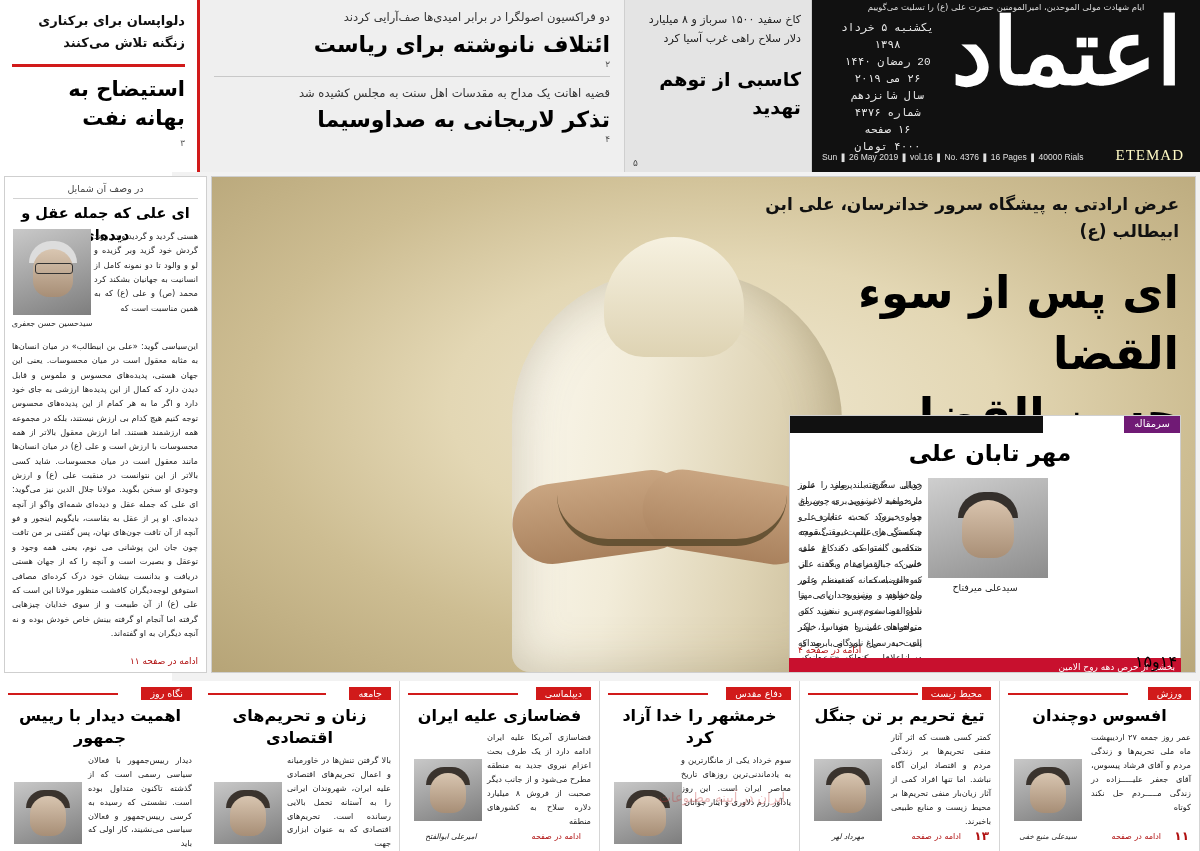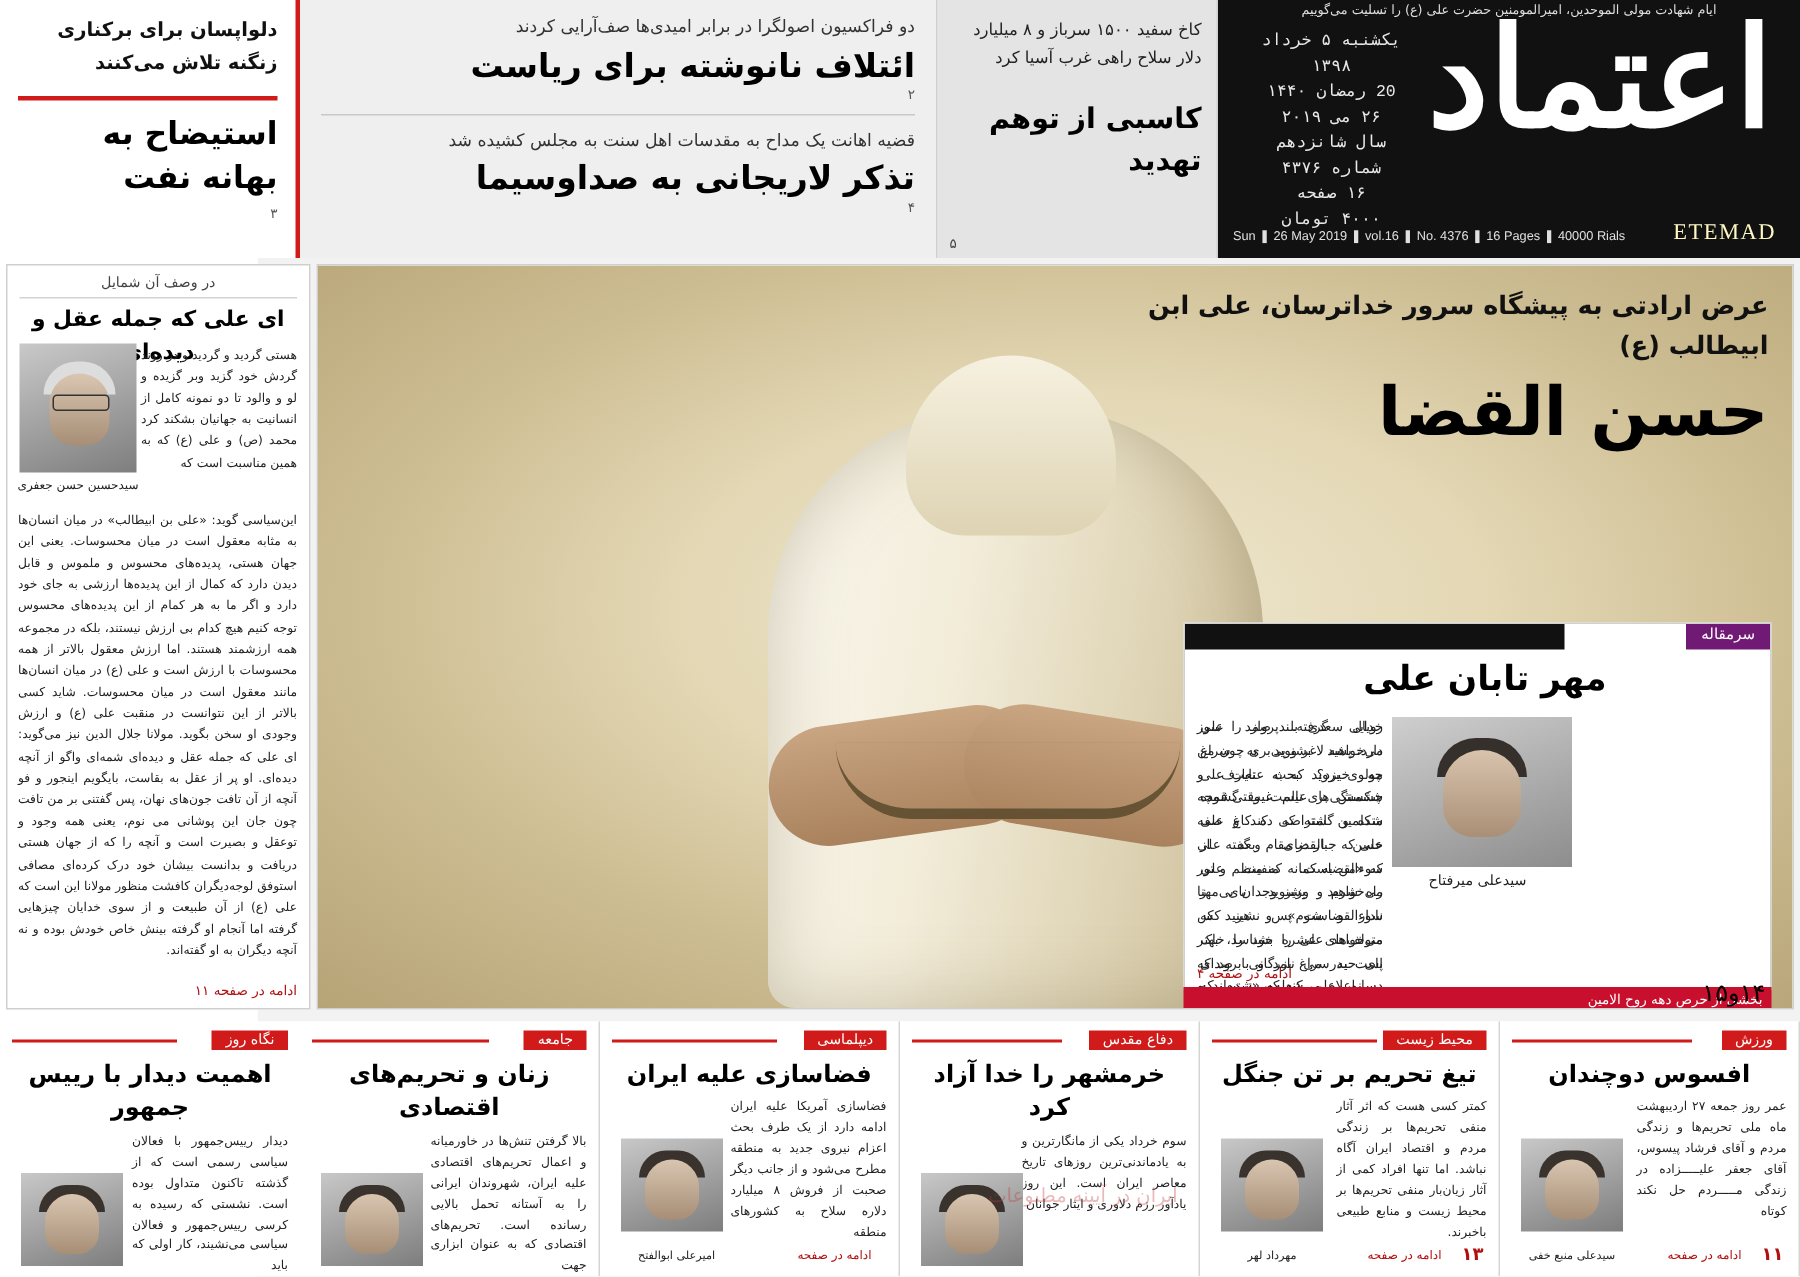--- a/index.html
+++ b/index.html
@@ -205,21 +205,21 @@
   .bcell .cols{position:relative;height:112px;}
   .bcell p{
     margin:0;font-size:8.2px;line-height:1.7;color:#222;text-align:justify;direction:rtl;
   }
   .bcell .pc{position:absolute;top:0;}
   .bcell .thumb{
     position:absolute;bottom:16px;width:68px;height:62px;background:linear-gradient(160deg,#c8c8c8,#7d7d7d);
   }
   .bcell .thumb .face{position:absolute;left:16px;top:14px;width:36px;height:40px;border-radius:18px 18px 14px 14px;background:linear-gradient(180deg,#d8c5b0,#a78e76);}
   .bcell .thumb .hair{position:absolute;left:12px;top:8px;width:44px;height:18px;border-radius:22px 22px 0 0;background:#3a332d;}
-  .bcell .cap{position:absolute;bottom:2px;font-size:7.5px;color:#222;direction:rtl;text-align:center;}
+  .bcell .cap{position:absolute;bottom:2px;font-size:7.5px;color:#222;direction:rtl;text-align:center;font-style:italic;}
   .bcell .more{position:absolute;bottom:2px;font-size:8px;color:#b01010;direction:rtl;}
   .bcell .pgnum{position:absolute;bottom:0px;font-size:12px;color:#b01010;font-weight:bold;}
 
   .b1{right:0;width:200px;}
   .b2{right:200px;width:200px;}
   .b3{right:400px;width:200px;}
   .b4{right:600px;width:200px;}
   .b5{right:800px;width:200px;}
   .b6{right:1000px;width:200px;border-right:none;}
 
@@ -286,20 +286,21 @@
         <div class="fig-shadow"></div>
         <div class="fig-body"></div>
         <div class="fig-head"></div>
         <div class="fig-arm-l"></div>
         <div class="fig-arm-r"></div>
         <div class="fig-bow"></div>
       </div>
 
       <div class="headline-wrap">
         <div class="over">عرض ارادتی به پیشگاه سرور خداترسان، علی ابن ابیطالب (ع)</div>
+        <div class="h1">ای پس از سوء القضا</div>
         <div class="h2">حسن القضا</div>
       </div>
 
       <div class="edit">
         <div class="blk"></div>
         <div class="tag">سرمقاله</div>
         <div class="etitle">مهر تابان علی</div>
         <div class="photo">
           <div class="hair"></div>
           <div class="face"></div>

